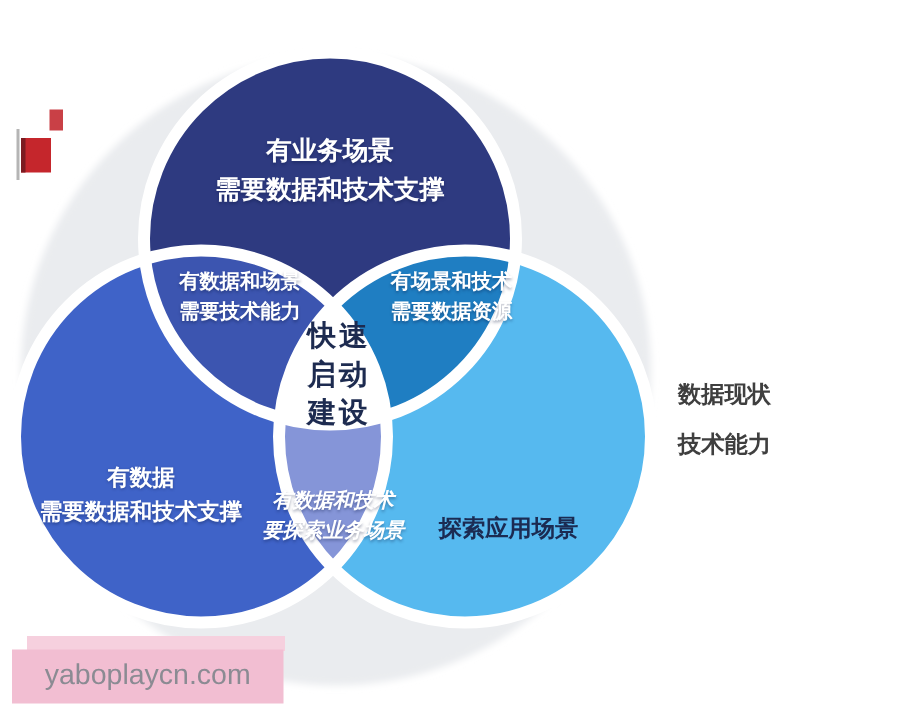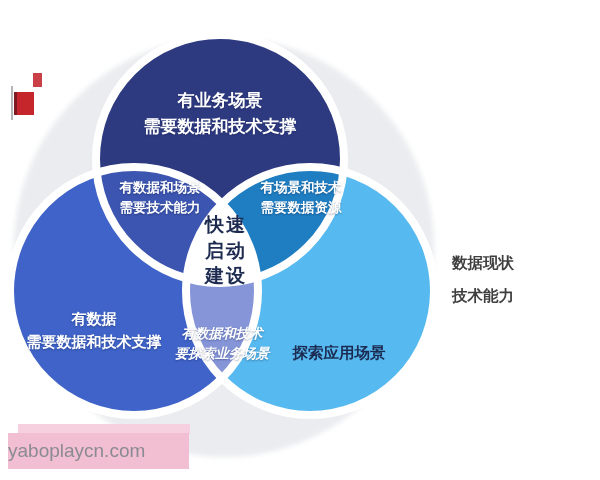--- a/index.html
+++ b/index.html
@@ -21,21 +21,21 @@
   .legend{position:absolute;left:452px;top:250px;}
   .legend-row{display:flex;align-items:center;margin-bottom:7px;height:26px;}
   .legend-label{width:70px;text-align:left;font-size:15.5px;color:#3f3f3f;font-weight:600;}
   .swatch{width:50px;height:26px;border-radius:6px;margin-left:12px;}
   .red-mark{position:absolute;}
   .mark-small{left:33px;top:73px;width:9px;height:14px;background:#c94046;}
   .mark-large{left:14px;top:92px;width:17px;height:23px;background:#c5262c;border-left:3px solid #7d1b21;}
   .gray-sliver{position:absolute;left:11px;top:86px;width:2px;height:34px;background:#b5b5b5;}
   .watermark{
     position:absolute;left:8px;top:433px;width:181px;height:36px;
-    display:flex;align-items:center;justify-content:flex-start;
+    display:flex;align-items:center;justify-content:center;
     font-size:19px;color:#8b8b93;
   }
   .wm-tab{position:absolute;left:18px;top:424px;width:172px;height:10px;}
 </style>
 </head>
 <body>
 
 <div class="stage">
 
   <svg width="600" height="480" viewBox="0 0 600 480">

